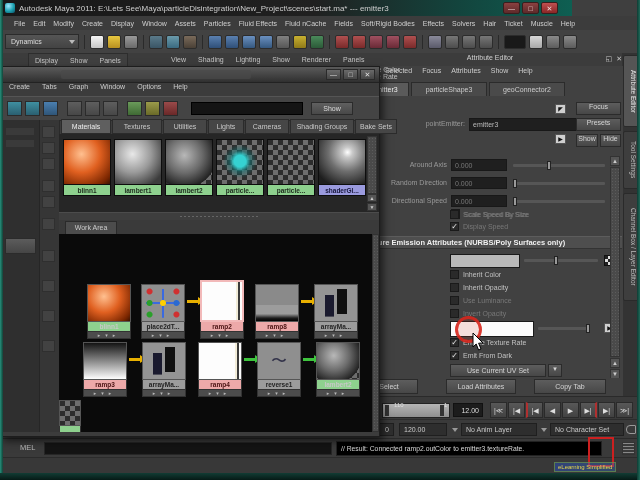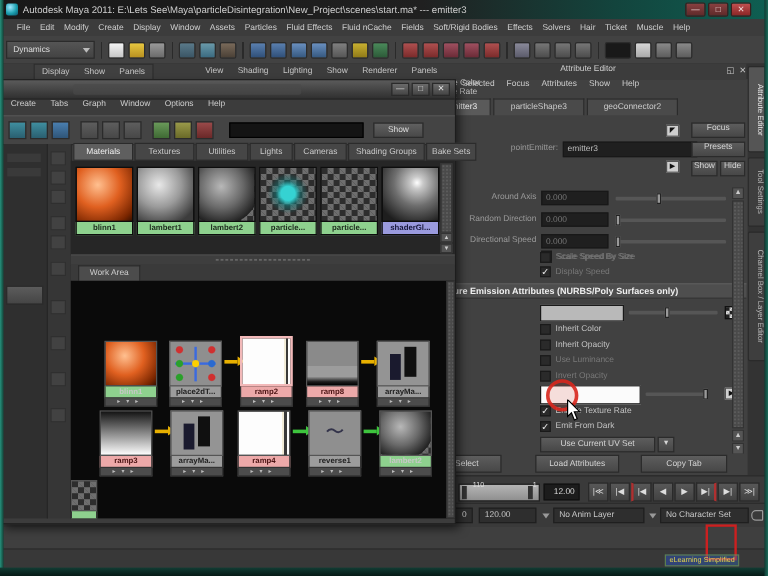--- a/index.html
+++ b/index.html
@@ -1,20 +1,20 @@
 <!DOCTYPE html>
 <html><head>
 <meta charset="utf-8">
 <style>
   html,body{margin:0;padding:0;background:#101210;}
   #screen{position:relative;width:640px;height:480px;overflow:hidden;background:#3f3f3f;
     font-family:"Liberation Sans",sans-serif;color:#c8c8c8;-webkit-font-smoothing:none;}
   .abs{position:absolute;}
   
-  #titlebar{left:0;top:0;width:640px;height:16px;background:linear-gradient(90deg,#181818 0%,#202020 55%,#13443d 80%,#0e5f52 100%);display:flex;align-items:center;font-size:8px;color:#cfcfcf;}
+  #titlebar{left:0;top:0;width:572px;height:16px;background:linear-gradient(90deg,#181818 0%,#202020 55%,#13443d 80%,#0e5f52 100%);display:flex;align-items:center;font-size:8px;color:#cfcfcf;}
   #maya-icon{width:10px;height:10px;margin:0 4px 0 5px;border-radius:2px;background:radial-gradient(circle at 35% 30%,#9fe8ff,#1b9fae 55%,#0c4e66);}
   .winbtn{width:17px;height:12px;margin-left:2px;border-radius:2px;font-size:7px;line-height:11px;text-align:center;color:#f0d8d8;background:linear-gradient(#8a4040,#5d2a2a);border:1px solid #3a1d1d;box-sizing:border-box;}
   .winbtn.close{background:linear-gradient(#c05050,#8a2626);}
   #winbtns{position:absolute;right:14px;top:2px;display:flex;}
   #menubar{left:0;top:16px;width:640px;height:14px;background:#3c3c3c;border-bottom:1px solid #2c2c2c;display:flex;align-items:center;font-size:7px;color:#cfcfcf;}
   #menubar span{padding:0 4px;white-space:nowrap;}
   #statusline{left:0;top:30px;width:640px;height:23px;background:#424242;border-bottom:1px solid #2a2a2a;display:flex;align-items:center;}
   #menuset{width:74px;height:15px;margin-left:5px;background:linear-gradient(#555,#434343);border:1px solid #2b2b2b;font-size:7px;line-height:14px;padding-left:5px;color:#ddd;position:relative;box-sizing:border-box;}
   #menuset::after{content:"";position:absolute;right:3px;top:5px;border-top:4px solid #bbb;border-left:3px solid transparent;border-right:3px solid transparent;}
   .sicon{width:14px;height:14px;margin-left:3px;border-radius:2px;border:1px solid #2c2c2c;box-sizing:border-box;}
@@ -380,20 +380,26 @@
   <div class="abs" id="playrow">
     <div class="ddown" style="left:350px;top:3px;width:44px;height:13px;text-align:right;padding-right:4px;">0</div>
     <div class="ddown" style="left:399px;top:3px;width:48px;height:13px;">120.00</div>
     <div class="darr" style="left:452px;top:8px;"></div>
     <div class="ddown" style="left:461px;top:3px;width:76px;height:13px;">No Anim Layer</div>
     <div class="darr" style="left:541px;top:8px;"></div>
     <div class="ddown" style="left:550px;top:3px;width:74px;height:13px;">No Character Set</div>
     <div style="position:absolute;left:626px;top:5px;width:10px;height:9px;border:1px solid #999;border-radius:4px 1px 1px 4px;box-sizing:border-box;"></div>
   </div>
 
+  <div class="abs" id="cmdline">
+    <span id="mel-label">MEL</span>
+    <div id="mel-input"></div>
+    <div id="mel-result">// Result: Connected ramp2.outColor to emitter3.textureRate.</div>
+    <div id="script-icon"></div>
+  </div>
   <div class="abs" id="helpline"></div>
 
   <div class="abs" id="hs">
     <div id="hs-title">
       <div class="smudge"></div>
       <div id="hs-btns">
         <div class="hswb">—</div>
         <div class="hswb">□</div>
         <div class="hswb">✕</div>
       </div>

